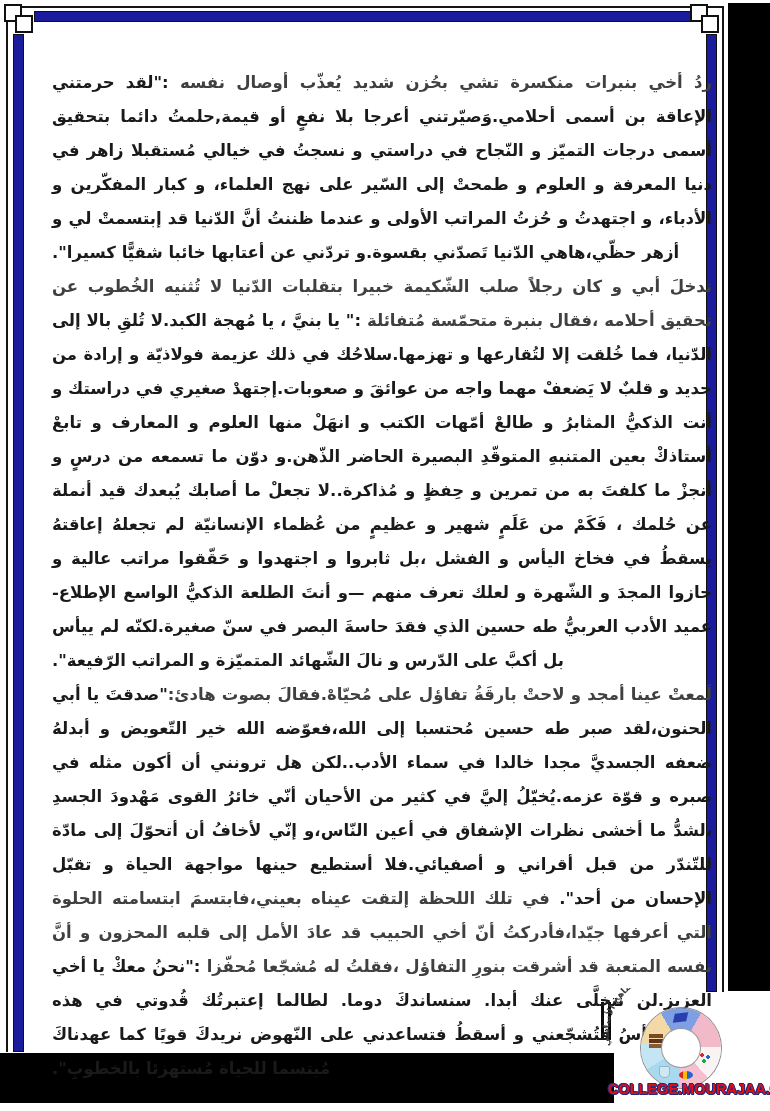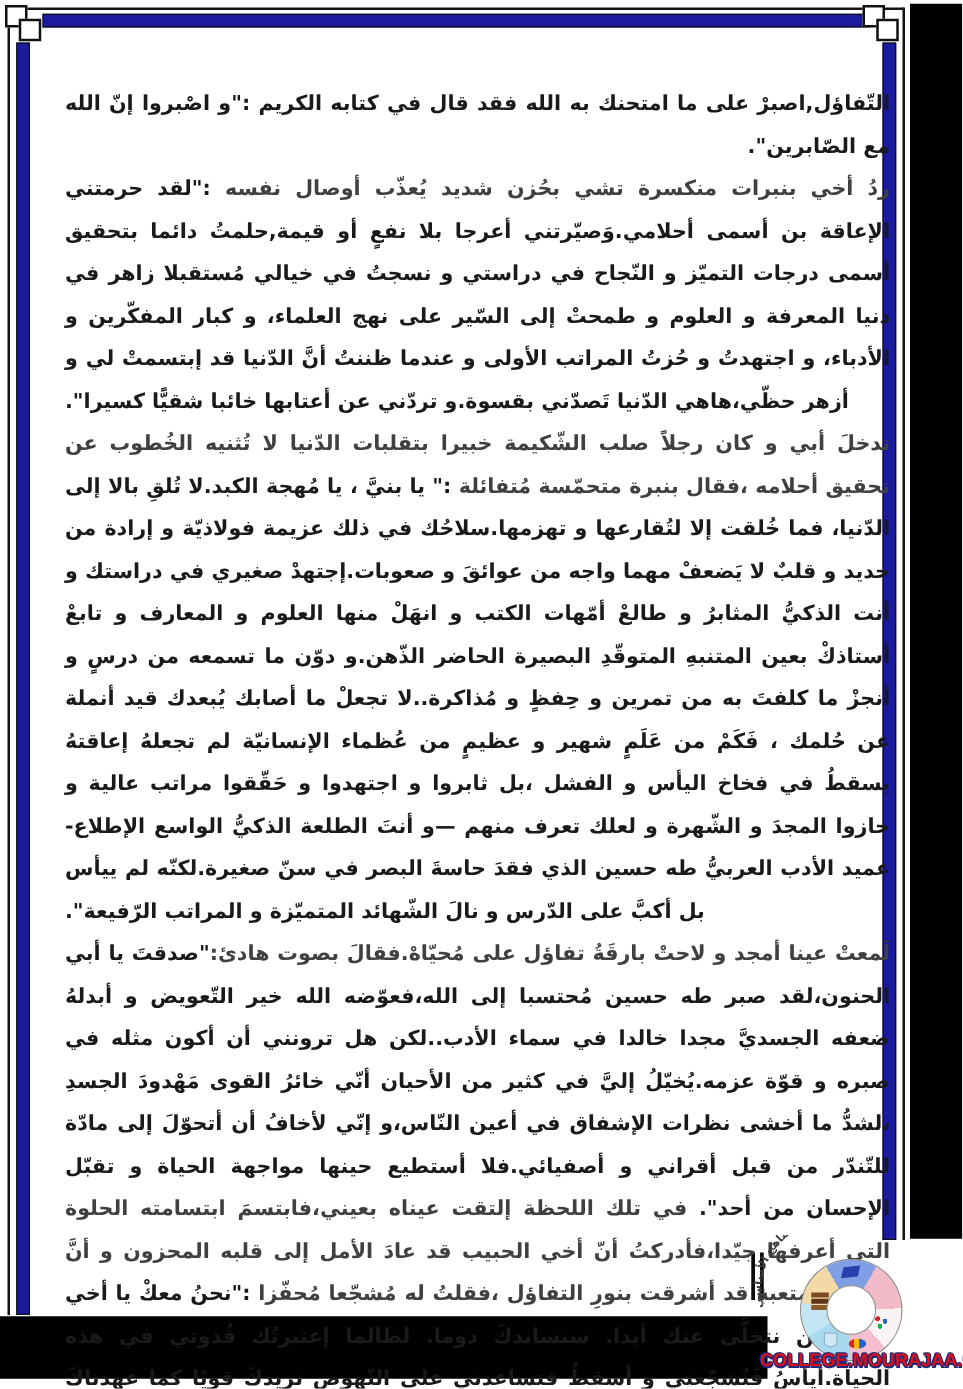--- a/index.html
+++ b/index.html
@@ -74,21 +74,20 @@
   <div class="knot" style="left:690px;top:4px;">
     <div class="sq a"></div>
       <div class="sq b"></div>
   </div>
 
   <div class="strip" style="left:728px;top:3px;width:42px;height:988px;"></div>
   <div class="strip" style="left:0;top:1053px;width:614px;height:50px;"></div>
   <div class="artifact-mark" style="left:601px;top:1002px;"></div>
 
   <div class="essay">
-      <p class="para flush-right"><span class="seg-black">التّفاؤل,اصبرْ على ما امتحنك به الله فقد قال في كتابه الكريم :"و اصْبروا إنّ الله مع الصّابرين".</span></p>
       <p class="para"><span class="seg-green">ردُ أخي بنبرات منكسرة تشي بحُزن شديد يُعذّب أوصال نفسه</span><span class="seg-black"> :"لقد حرمتني الإعاقة بن أسمى أحلامي.وَصيّرتني أعرجا بلا نفعٍ أو قيمة,حلمتُ دائما بتحقيق أسمى درجات التميّز و النّجاح في دراستي و نسجتُ في خيالي مُستقبلا زاهر في دنيا المعرفة و العلوم و طمحتْ إلى السّير على نهج العلماء، و كبار المفكّرين و الأدباء، و اجتهدتُ و حُزتُ المراتب الأولى و عندما ظننتُ أنَّ الدّنيا قد إبتسمتْ لي و أزهر حظّي،هاهي الدّنيا تَصدّني بقسوة.و تردّني عن أعتابها خائبا شقيًّا كسيرا".</span></p>
       <p class="para"><span class="seg-green">تدخلَ أبي و كان رجلاً صلب الشّكيمة خبيرا بتقلبات الدّنيا لا تُثنيه الخُطوب عن تحقيق أحلامه ،فقال بنبرة متحمّسة مُتفائلة</span><span class="seg-black"> :" يا بنيَّ ، يا مُهجة الكبد.لا تُلقِ بالا إلى الدّنيا، فما خُلقت إلا لتُقارعها و تهزمها.سلاحُك في ذلك عزيمة فولاذيّة و إرادة من حديد و قلبٌ لا يَضعفْ مهما واجه من عوائقَ و صعوبات.إجتهدْ صغيري في دراستك و أنت الذكيُّ المثابرُ و طالعْ أمّهات الكتب و انهَلْ منها العلوم و المعارف و تابعْ أستاذكْ بعين المتنبهِ المتوقّدِ البصيرة الحاضر الذّهن.و دوّن ما تسمعه من درسٍ و أنجزْ ما كلفتَ به من تمرين و حِفظٍ و مُذاكرة..لا تجعلْ ما أصابك يُبعدك قيد أنملة عن حُلمك ، فَكَمْ من عَلَمٍ شهير و عظيمٍ من عُظماء الإنسانيّة لم تجعلهُ إعاقتهُ يسقطُ في فخاخ اليأس و الفشل ،بل ثابروا و اجتهدوا و حَقّقوا مراتب عالية و حازوا المجدَ و الشّهرة و لعلك تعرف منهم —و أنتَ الطلعة الذكيُّ الواسع الإطلاع- عميد الأدب العربيُّ طه حسين الذي فقدَ حاسةَ البصر في سنّ صغيرة.لكنّه لم ييأس بل أكبَّ على الدّرس و نالَ الشّهائد المتميّزة و المراتب الرّفيعة".</span></p>
       <p class="para"><span class="seg-green">لَمعتْ عينا أمجد و لاحتْ بارقَةُ تفاؤل على مُحيّاهْ.فقالَ بصوت هادئ:</span><span class="seg-black">"صدقتَ يا أبي الحنون،لقد صبر طه حسين مُحتسبا إلى الله،فعوّضه الله خير التّعويض و أبدلهُ ضعفه الجسديَّ مجدا خالدا في سماء الأدب..لكن هل ترونني أن أكون مثله في صبره و قوّة عزمه.يُخيّلُ إليَّ في كثير من الأحيان أنّي خائرُ القوى مَهْدودَ الجسدِ ،لشدُّ ما أخشى نظرات الإشفاق في أعين النّاس،و إنّي لأخافُ أن أتحوّلَ إلى مادّة للتّندّر من قبل أقراني و أصفيائي.فلا أستطيع حينها مواجهة الحياة و تقبّل الإحسان من أحد".</span><span class="seg-green"> في تلك اللحظة إلتقت عيناه بعيني،فابتسمَ ابتسامته الحلوة التي أعرفها جيّدا،فأدركتُ أنّ أخي الحبيب قد عادَ الأمل إلى قلبه المحزون و أنَّ نفسه المتعبة قد أشرقت بنورِ التفاؤل ،فقلتُ له مُشجّعا مُحفّزا</span><span class="seg-black"> :"نحنُ معكْ يا أخي العزيز.لن نتخلَّى عنك أبدا. سنساندكَ دوما. لطالما إعتبرتُك قُدوتي في هذه الحياة.أيأسُ فَتُشجّعني و أسقطُ فتساعدني على النّهوض نريدكَ قويًا كما عهدناكَ مُبتسما للحياة مُستهزئا بالخطوبِ".</span></p>
     </div>
 
   <svg class="logo-arc" viewBox="0 0 148 62">
     <defs>
         <path id="arcPath" d="M 14 58 A 58 58 0 0 1 128 34" fill="none"></path>
       </defs>
     <text font-size="9" font-weight="bold" fill="#3a3a3a" font-family="DejaVu Sans, sans-serif">

